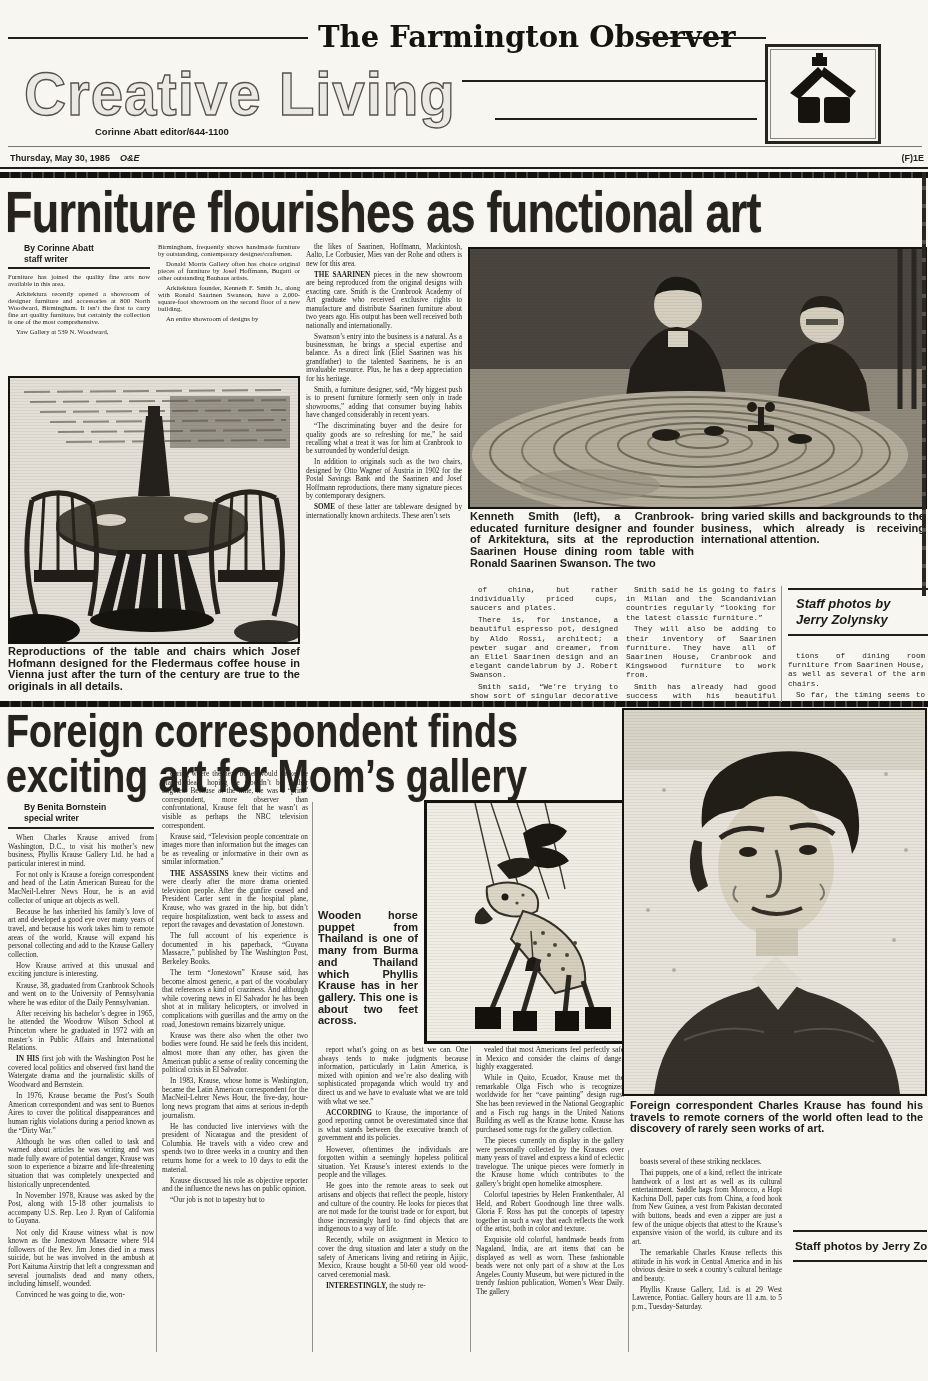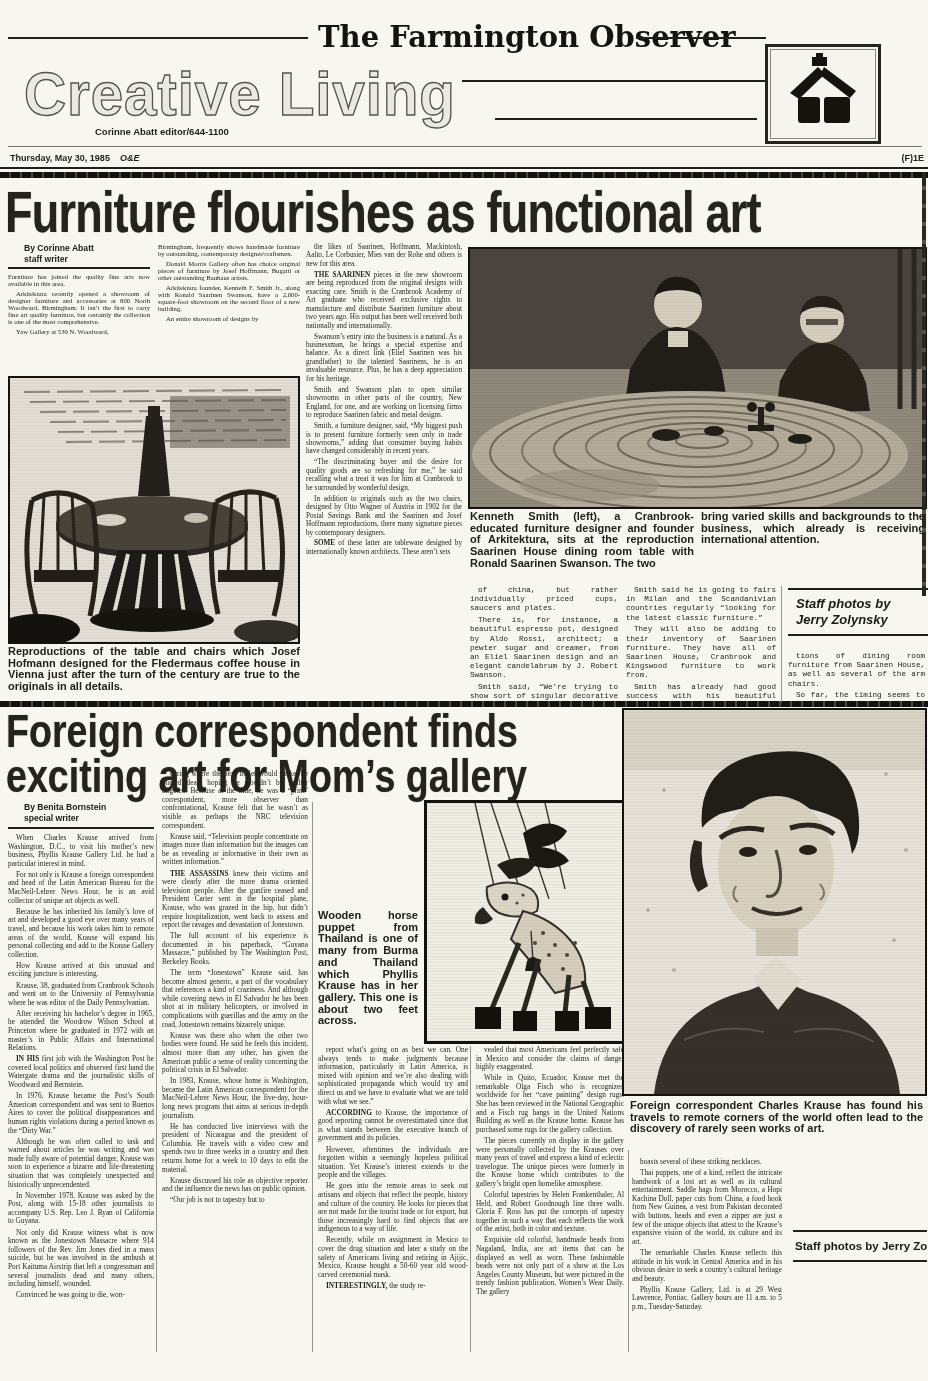--- a/index.html
+++ b/index.html
@@ -179,21 +179,20 @@
       <ellipse cx="28" cy="252" rx="42" ry="16" fill="#14120e"></ellipse>
       <ellipse cx="258" cy="254" rx="34" ry="12" fill="#14120e" opacity=".85"></ellipse>
     </svg>
   </div>
   <div class="caption" style="left:8px;top:646px;width:292px;">Reproductions of the table and chairs which Josef Hofmann designed for the Fledermaus coffee house in Vienna just after the turn of the century are true to the originals in all details.</div>
 
   <div class="colx sz-b" style="left:306px;top:243px;width:156px;height:458px;">
       <p class="para">the likes of Saarinen, Hoffmann, Mackintosh, Aalto, Le Corbusier, Mies van der Rohe and others is new for this area.</p>
       <p class="para"><b>THE SAARINEN </b>pieces in the new showroom are being reproduced from the original designs with exacting care. Smith is the Cranbrook Academy of Art graduate who received exclusive rights to manufacture and distribute Saarinen furniture about two years ago. His output has been well received both nationally and internationally.</p>
       <p class="para">Swanson’s entry into the business is a natural. As a businessman, he brings a special expertise and balance. As a direct link (Eliel Saarinen was his grandfather) to the talented Saarinens, he is an invaluable resource. Plus, he has a deep appreciation for his heritage.</p>
-      <p class="para">Smith and Swanson plan to open similar showrooms in other parts of the country, New England, for one, and are working on licensing firms to reproduce Saarinen fabric and metal designs.</p>
       <p class="para">Smith, a furniture designer, said, “My biggest push is to present furniture formerly seen only in trade showrooms,” adding that consumer buying habits have changed considerably in recent years.</p>
       <p class="para">“The discriminating buyer and the desire for quality goods are so refreshing for me,” he said recalling what a treat it was for him at Cranbrook to be surrounded by wonderful design.</p>
       <p class="para">In addition to originals such as the two chairs, designed by Otto Wagner of Austria in 1902 for the Postal Savings Bank and the Saarinen and Josef Hoffmann reproductions, there many signature pieces by contemporary designers.</p>
       <p class="para"><b>SOME </b>of these latter are tableware designed by internationally known architects. These aren’t sets</p>
     </div>
 
   <div class="photo ph-border-dark" style="left:468px;top:247px;width:455px;height:258px;">
     <svg width="455" height="258" viewBox="0 0 455 258">
       <rect width="455" height="258" fill="#8f897c"></rect>
       <rect width="455" height="120" fill="#4a463f"></rect>
@@ -282,21 +281,21 @@
       <p class="para">After receiving his bachelor’s degree in 1965, he attended the Woodrow Wilson School at Princeton where he graduated in 1972 with an master’s in Public Affairs and International Relations.</p>
       <p class="para"><b>IN HIS </b>first job with the Washington Post he covered local politics and observed first hand the Watergate drama and the journalistic skills of Woodward and Bernstein.</p>
       <p class="para">In 1976, Krause became the Post’s South American correspondent and was sent to Buenos Aires to cover the political disappearances and human rights violations during a period known as the “Dirty War.”</p>
       <p class="para">Although he was often called to task and warned about articles he was writing and was made fully aware of potential danger, Krause was soon to experience a bizarre and life-threatening situation that was completely unexpected and historically unprecendented.</p>
       <p class="para">In November 1978, Krause was asked by the Post, along with 15-18 other journalists to accompany U.S. Rep. Leo J. Ryan of California to Guyana.</p>
       <p class="para">Not only did Krause witness what is now known as the Jonestown Massacre where 914 followers of the Rev. Jim Jones died in a mass suicide, but he was involved in the ambush at Port Kaituma Airstrip that left a congressman and several journalists dead and many others, including himself, wounded.</p>
       <p class="para">Convinced he was going to die, won-</p>
     </div>
   <div class="colx sz-d" style="left:162px;top:770px;width:146px;height:550px;">
       <p class="para">dering where the next bullet would strike, he played dead, hoping he wouldn’t be further targeted. Because at the time, he was a “print” correspondent, more observer than confrontational, Krause felt that he wasn’t as visible as perhaps the NBC television correspondent.</p>
-      <p class="para">Krause said, “Television people concentrate on images more than information but the images can be as revealing or informative in their own as written information.”</p>
+      <p class="para">Krause said, “Television people concentrate on images more than information but the images can be as revealing or informative in their own as similar information.”</p>
       <p class="para"><b>THE ASSASSINS </b>knew their victims and were clearly after the more drama oriented television people. After the gunfire ceased and President Carter sent in the hospital plane, Krause, who was grazed in the hip, but didn’t require hospitalization, went back to assess and report the ravages and devastation of Jonestown.</p>
       <p class="para">The full account of his experience is documented in his paperback, “Guyana Massacre,” published by The Washington Post, Berkeley Books.</p>
       <p class="para">The term “Jonestown” Krause said, has become almost generic, a part of the vocabulary that references a kind of craziness. And although while covering news in El Salvador he has been shot at in military helicopters, or involved in complications with guerillas and the army on the road, Jonestown remains bizarrely unique.</p>
       <p class="para">Krause was there also when the other two bodies were found. He said he feels this incident, almost more than any other, has given the American public a sense of reality concerning the political crisis in El Salvador.</p>
       <p class="para">In 1983, Krause, whose home is Washington, became the Latin American correspondent for the MacNeil-Lehrer News Hour, the five-day, hour-long news program that aims at serious in-depth journalism.</p>
       <p class="para">He has conducted live interviews with the president of Nicaragua and the president of Columbia. He travels with a video crew and spends two to three weeks in a country and then returns home for a week to 10 days to edit the material.</p>
       <p class="para">Krause discussed his role as objective reporter and the influence the news has on public opinion.</p>
       <p class="para">“Our job is not to tapestry but to</p>
     </div>
 

